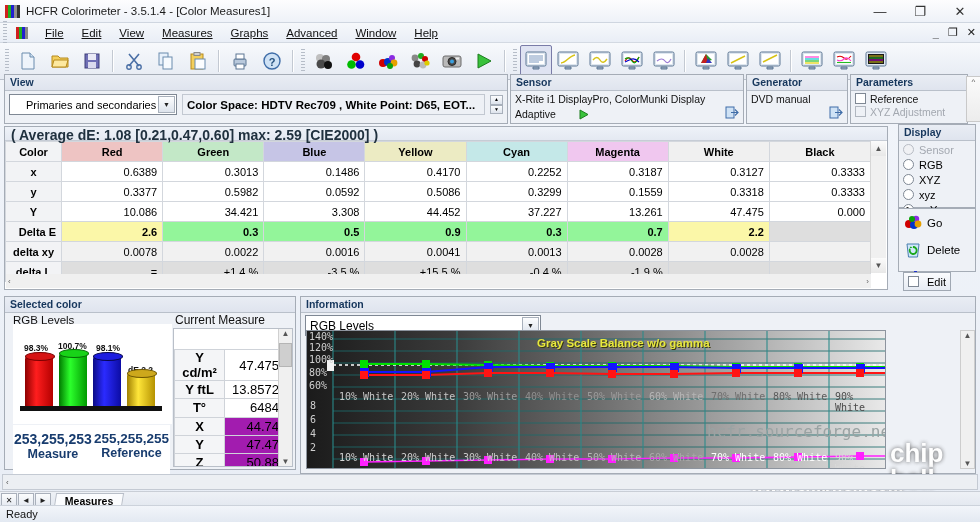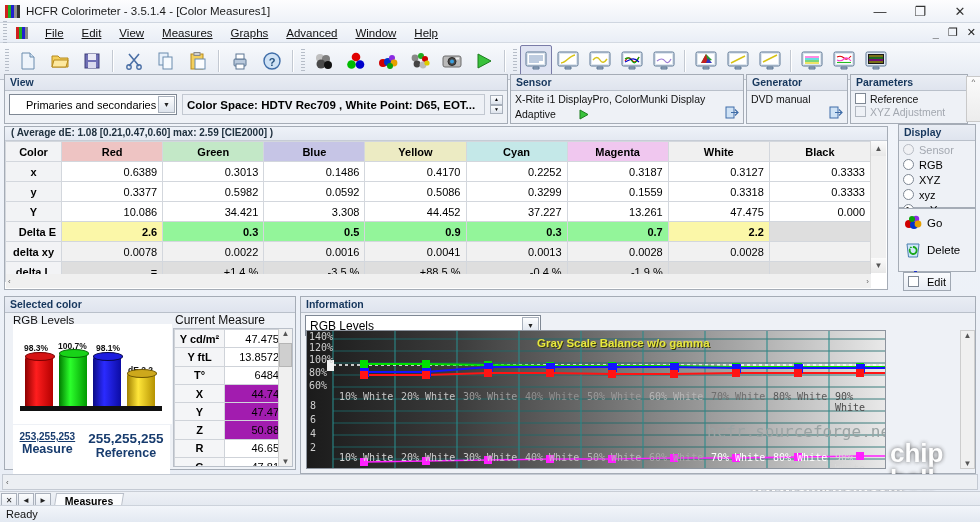--- a/index.html
+++ b/index.html
@@ -65,21 +65,21 @@
   .row-flex{display:flex;align-items:center;text-align:right;}
   .ckbox{width:9px;height:9px;border:1px solid #7f8894;background:#fff;display:inline-block;
      margin-right:4px;vertical-align:-1px;}
   .ckbox.dis{border-color:#b0b6bf;background:#eef1f6;}
   .dim{color:#a3a8b0;}
 
   
   .tblwrap{position:absolute;left:4px;top:126px;width:882px;height:162px;
      border:1px solid #a5acb6;background:#fff;}
   .tblcap{height:13px;background:linear-gradient(#eef2f8,#e4e9f2);border-bottom:1px solid #c6ccd5;
-     font-size:10px;font-weight:bold;color:#20313f;padding-left:6px;}
+     font-size:14px;font-weight:bold;color:#20313f;padding-left:6px;}
   table.dt{border-collapse:collapse;width:866px;table-layout:fixed;font-size:11px;}
   table.dt th,table.dt td{border:1px solid #d3d7dd;height:19px;padding:0 5px;}
   table.dt th{font-weight:bold;text-align:center;font-size:11px;}
   table.dt td.lbl{font-weight:bold;text-align:center;background:#f2f3f5;}
   table.dt td.v{text-align:right;background:#fff;}
   table.dt tr.de td{font-weight:bold;text-align:right;}
   table.dt tr.dxy td.v{background:#f1f1f1;}
   table.dt tr.dl td.v{background:#dedede;}
   .vscroll{position:absolute;right:1px;top:14px;width:15px;bottom:16px;background:#f0f0f0;
      border-left:1px solid #d6d6d6;display:flex;flex-direction:column;justify-content:space-between;}
@@ -98,21 +98,21 @@
   .actbtn{height:25px;display:flex;align-items:center;gap:4px;padding:0 3px;
      border:1px solid transparent;font-size:11.5px;}
 
   
   .rgbchart{position:absolute;left:8px;top:27px;width:157px;height:98px;background:#fff;border:1px solid #fff;}
   .bar{position:absolute;bottom:14px;width:28px;border-radius:2px 2px 0 0;}
   .barcap{position:absolute;width:28px;height:7px;border-radius:50%;}
   .pct{position:absolute;font-size:8.5px;font-weight:bold;color:#111;white-space:nowrap;}
   .measbox{position:absolute;left:8px;top:128px;width:157px;height:54px;background:#fff;
      text-align:center;font-weight:bold;color:#183c6e;}
-  .cmtable{border-collapse:collapse;font-size:11px;width:110px;table-layout:fixed;}
+  .cmtable{border-collapse:collapse;font-size:13px;width:110px;table-layout:fixed;margin-top:20px;}
   .cmtable td{border:1px solid #cfd3d9;height:17.3px;padding:0 4px;}
   .cmtable td.k{width:41px;text-align:center;font-weight:bold;background:#f4f5f7;}
   .cmtable td.val{text-align:right;background:#fff;}
   .cmtable tr.alt td.val{background:#a21caf;}
 
   
   .chartarea{position:absolute;left:306px;top:330px;width:578px;height:137px;
      border:1px solid #8d949e;overflow:hidden;background:#1a1a1a;}
   .ylab{position:absolute;color:#cfcfcf;font-family:"DejaVu Sans Mono","Liberation Mono",monospace;
      font-size:10px;}
@@ -531,21 +531,21 @@
           <td class="v">0.0013</td>
           <td class="v">0.0028</td>
           <td class="v">0.0028</td>
           <td class="v"></td>
         </tr>
         <tr class="dl">
           <td class="lbl">delta L</td>
           <td class="v">=</td>
           <td class="v">+1.4 %</td>
           <td class="v">-3.5 %</td>
-          <td class="v">+88.5 %</td>
+          <td class="v">+15.5 %</td>
           <td class="v">-0.4 %</td>
           <td class="v">-1.9 %</td>
           <td class="v"></td>
           <td class="v"></td>
         </tr>
       </tbody>
     </table>
     <div class="vscroll">
       <div class="vsbtn">▲</div>
       <div class="vsbtn">▼</div>
@@ -621,21 +621,21 @@
       <div class="bar" style="left:79px;height:52px;background:linear-gradient(to right,#0b0b86,#2b2bff 40%,#0c0ca4);"></div>
       <div class="barcap" style="left:79px;bottom:62px;background:#1c1ce0;border:1px solid #06064f;"></div>
       <div class="bar" style="left:113px;height:35px;background:linear-gradient(to right,#a08000,#ffe63a 40%,#b59200);"></div>
       <div class="barcap" style="left:113px;bottom:45px;background:#cda81c;border:1px solid #6e5600;"></div>
       <div style="position:absolute;left:6px;bottom:12px;width:142px;height:5px;background:#111;"></div>
     </div>
 
     <div class="measbox">
       <div style="display:flex;justify-content:space-around;padding-top:6px;">
         <div>
-          <div style="font-size:10px;text-decoration:underline;">253,255,253</div>
+          <div style="font-size:14px;">253,255,253</div>
           <div style="font-size:12.5px;">Measure</div>
         </div>
         <div>
           <div style="font-size:13.5px;">255,255,255</div>
           <div style="font-size:12.5px;">Reference</div>
         </div>
       </div>
     </div>
 
     <div style="position:absolute;left:168px;top:31px;width:118px;height:137px;overflow:hidden;background:#fff;border:1px solid #b9bfc8;">

